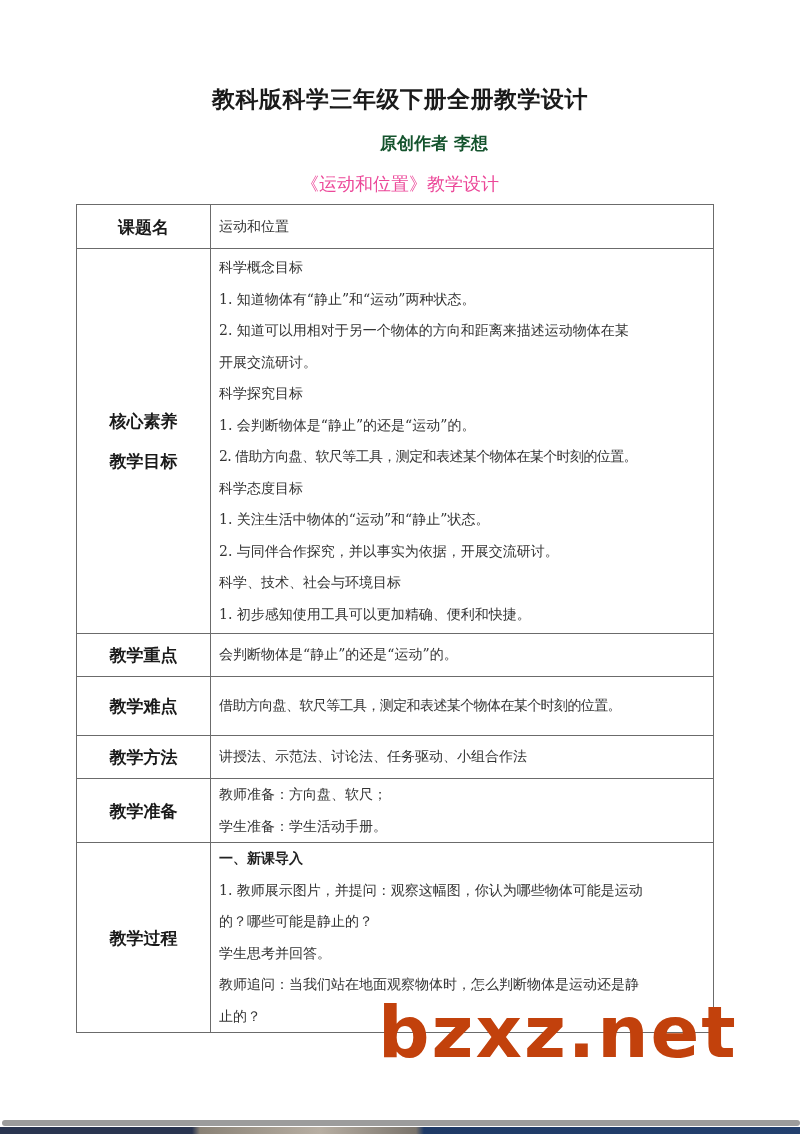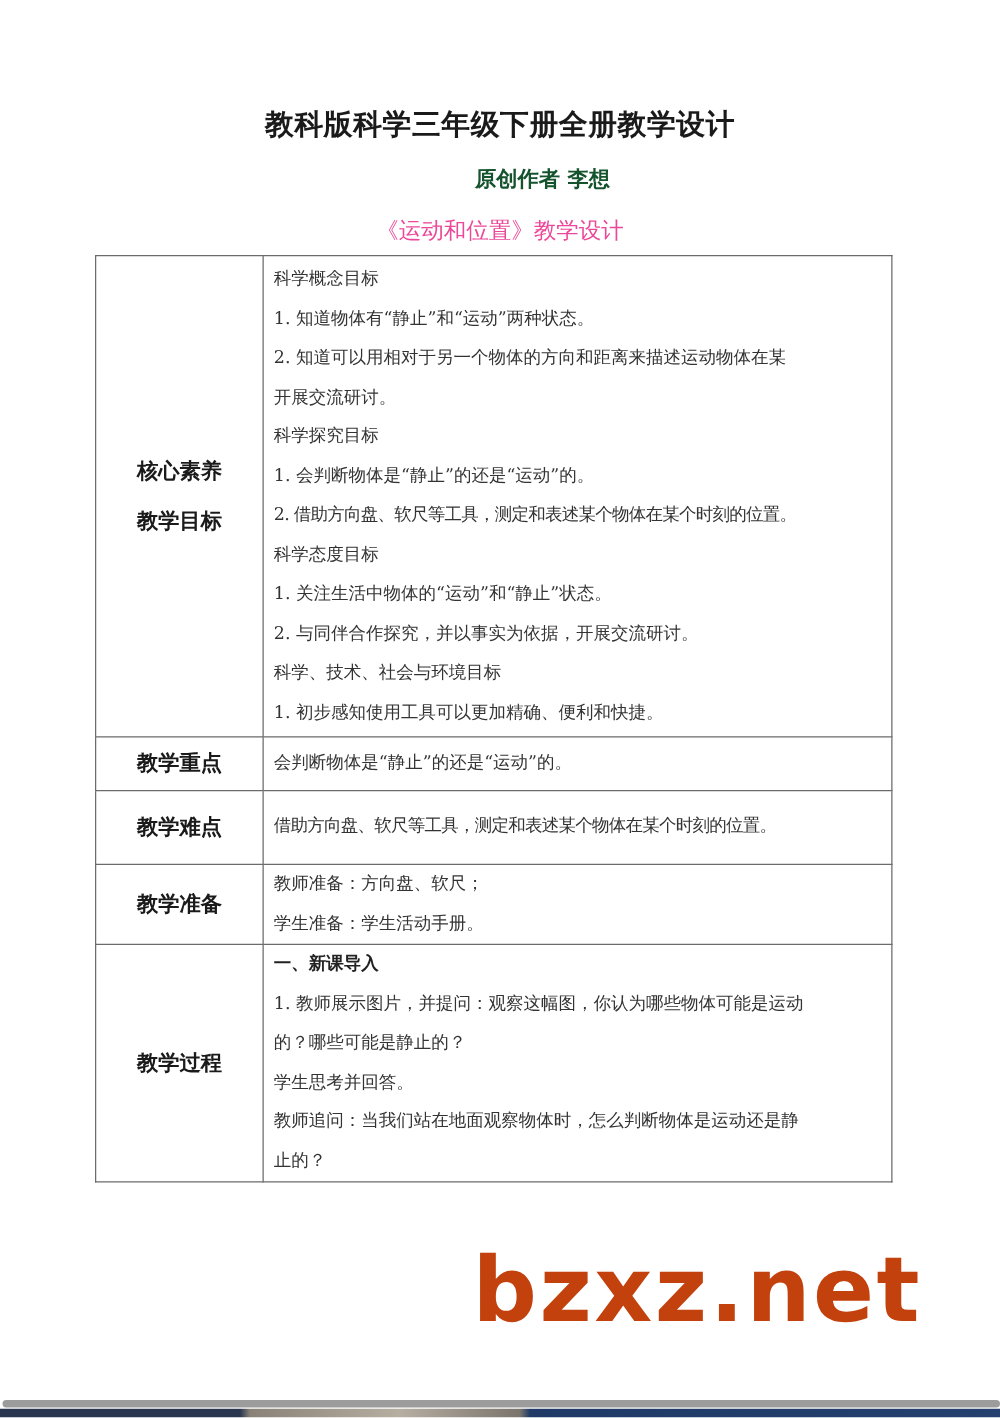--- a/index.html
+++ b/index.html
@@ -63,20 +63,28 @@
 
 <div class="page">
   <div class="right-edge"></div>
 
   <div class="title">教科版科学三年级下册全册教学设计</div>
   <div class="author">原创作者 李想</div>
   <div class="subtitle">《运动和位置》教学设计</div>
 
   <table class="plan">
     <tbody>
+        <tr style="height:44px;">
+      <td class="label">
+        <span class="lbl-line">课题名</span>
+      </td>
+      <td class="content">
+        <span class="line">运动和位置</span>
+      </td>
+    </tr>
 
     <tr style="height:385px;">
       <td class="label">
         <span class="lbl-line">核心素养</span>
         <span class="lbl-line">教学目标</span>
       </td>
       <td class="content">
         <span class="line">科学概念目标</span>
         <span class="line">1. 知道物体有“静止”和“运动”两种状态。</span>
         <span class="line">2. 知道可以用相对于另一个物体的方向和距离来描述运动物体在某</span>
@@ -103,20 +111,28 @@
 
     <tr style="height:59px;">
       <td class="label">
         <span class="lbl-line">教学难点</span>
       </td>
       <td class="content">
         <span class="line" style="letter-spacing:-0.6px;">借助方向盘、软尺等工具，测定和表述某个物体在某个时刻的位置。</span>
       </td>
     </tr>
 
+    <tr style="height:43px;">
+      <td class="label">
+        <span class="lbl-line">教学方法</span>
+      </td>
+      <td class="content">
+        <span class="line">讲授法、示范法、讨论法、任务驱动、小组合作法</span>
+      </td>
+    </tr>
 
     <tr style="height:63px;">
       <td class="label">
         <span class="lbl-line">教学准备</span>
       </td>
       <td class="content">
         <span class="line">教师准备：方向盘、软尺；</span>
         <span class="line">学生准备：学生活动手册。</span>
       </td>
     </tr>

